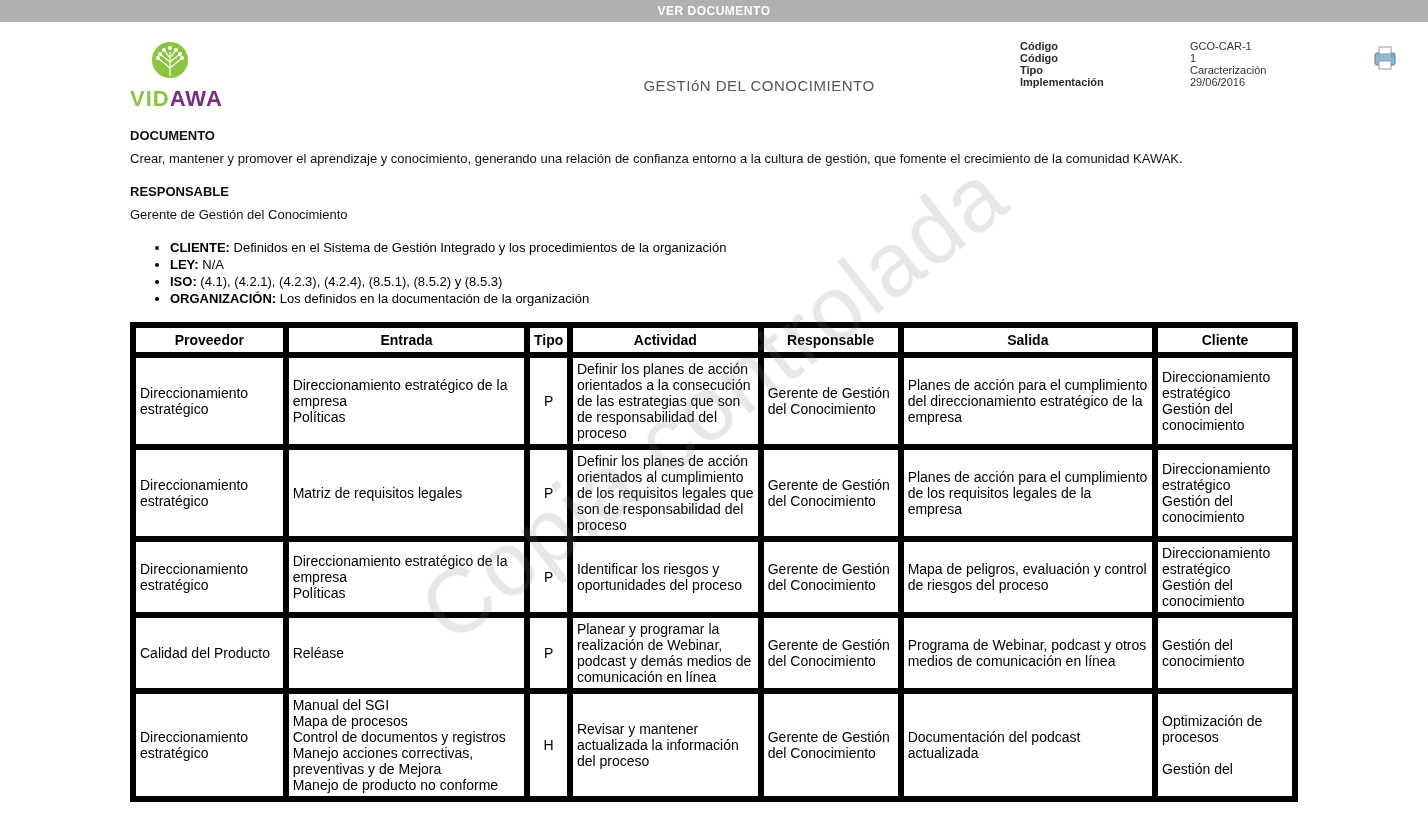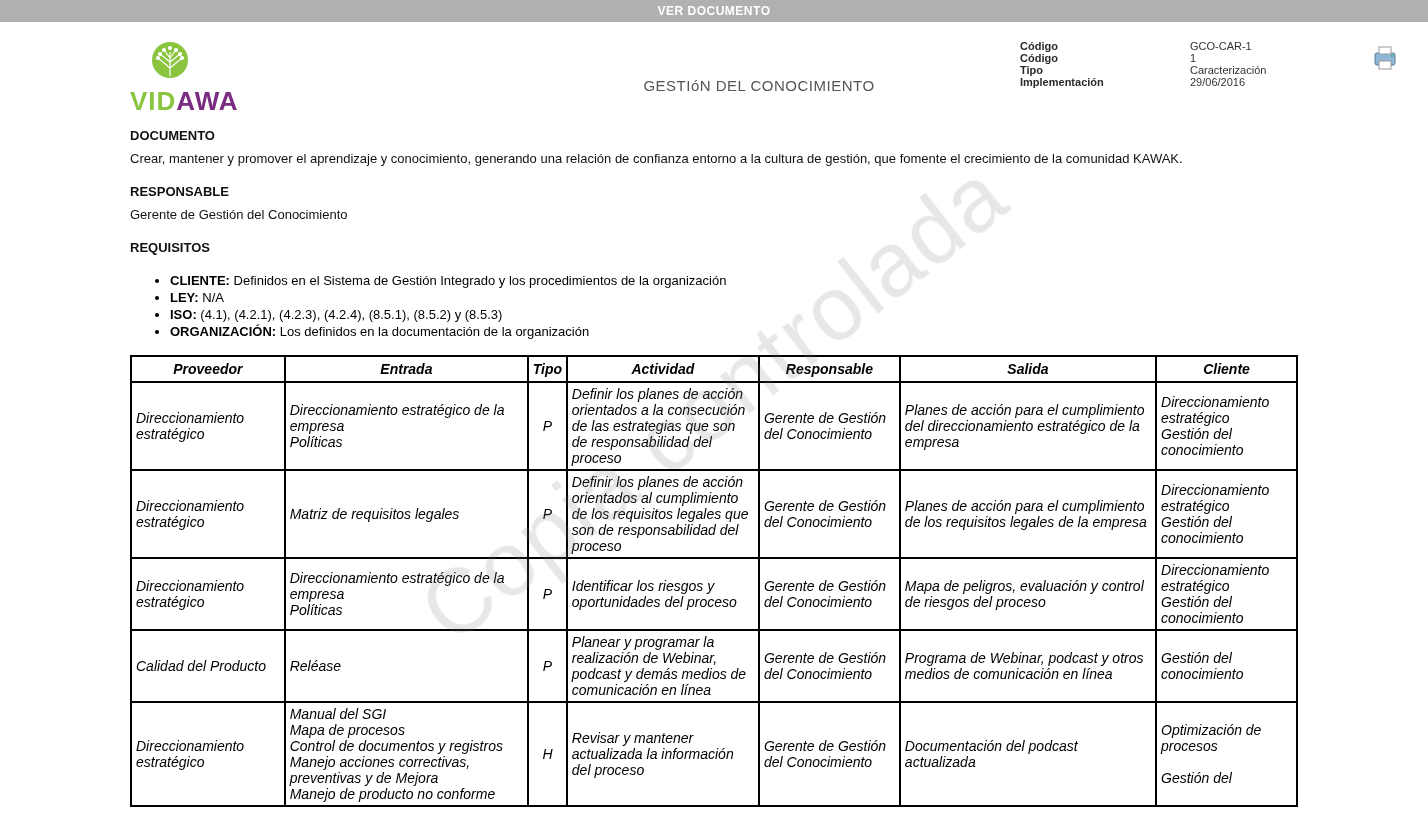--- a/index.html
+++ b/index.html
@@ -23,21 +23,21 @@
     padding: 10px 40px 0 130px;
     min-height: 90px;
   }
   .logo {
     position: absolute;
     left: 130px;
     top: 18px;
   }
   .logo svg { display: block; }
   .logo-text {
-    font-size: 26px;
+    font-size: 22px;
     font-weight: bold;
     letter-spacing: 1px;
     margin-top: 2px;
   }
   .logo-text .v1 { color: #8bc43f; }
   .logo-text .v2 { color: #7a2c82; }
   .doc-title {
     text-align: center;
     color: #555;
     font-size: 15px;
@@ -84,25 +84,24 @@
     font-size: 13px;
   }
   ul.req-list li b { font-weight: bold; }
   table.main-table {
     border-collapse: collapse;
     width: 100%;
     margin-top: 16px;
     font-size: 14px;
   }
   table.main-table th, table.main-table td {
-    border: 2px solid #000000;
+    border: 6px solid #000000;
     padding: 3px 4px;
     vertical-align: top;
     text-align: left;
-    font-style: italic;
   }
   table.main-table th {
     text-align: center;
     font-weight: bold;
     background: #fff;
     padding: 4px 2px;
   }
   table.main-table td.center { text-align: center; vertical-align: middle; }
   table.main-table td.vmid { vertical-align: middle; }
   .watermark {
@@ -189,21 +188,20 @@
 </div>
 
 <div class="content">
 
   <div class="section-heading">DOCUMENTO</div>
   <div class="section-text">Crear, mantener y promover el aprendizaje y conocimiento, generando una relación de confianza entorno a la cultura de gestión, que fomente  el crecimiento de la comunidad KAWAK.</div>
 
   <div class="section-heading" style="margin-top:18px">RESPONSABLE</div>
   <div class="section-text">Gerente de Gestión del Conocimiento</div>
 
-  <div class="section-heading" style="margin-top:18px">REQUISITOS</div>
   <ul class="req-list" id="req-list">
       <li><b>CLIENTE:</b> Definidos en el Sistema de Gestión Integrado y los procedimientos de la organización</li>
       <li><b>LEY:</b>  N/A</li>
       <li><b>ISO:</b> (4.1), (4.2.1), (4.2.3), (4.2.4), (8.5.1), (8.5.2) y (8.5.3)</li>
       <li><b>ORGANIZACIÓN:</b> Los definidos en la documentación de la organización</li>
     </ul>
 
   <table class="main-table">
     <thead>
         <tr id="thead-row">

